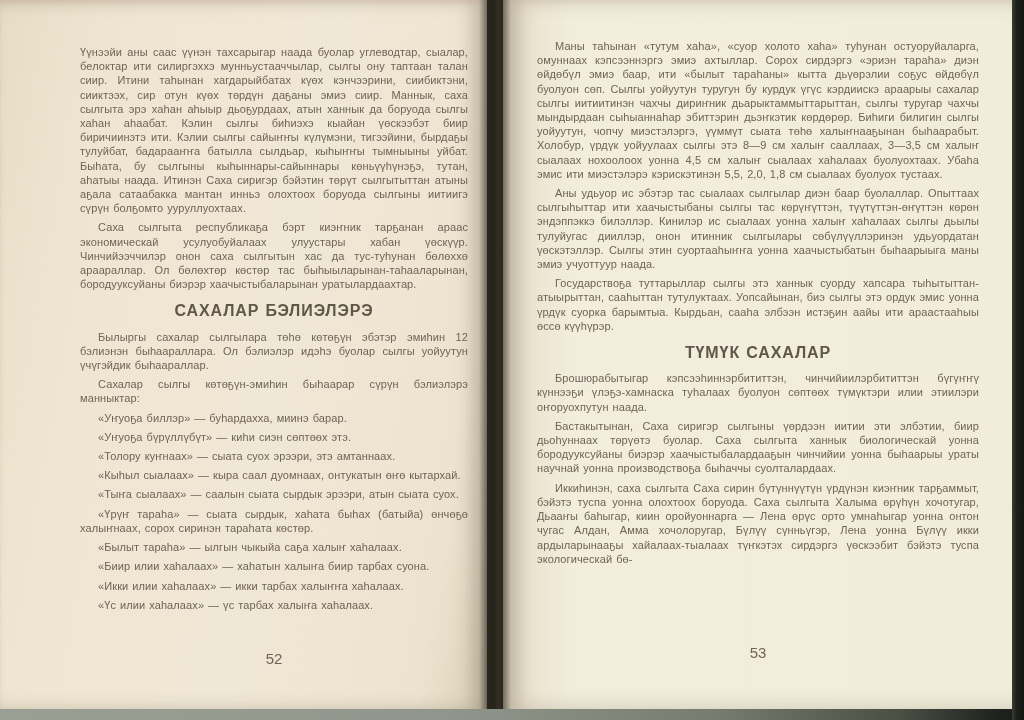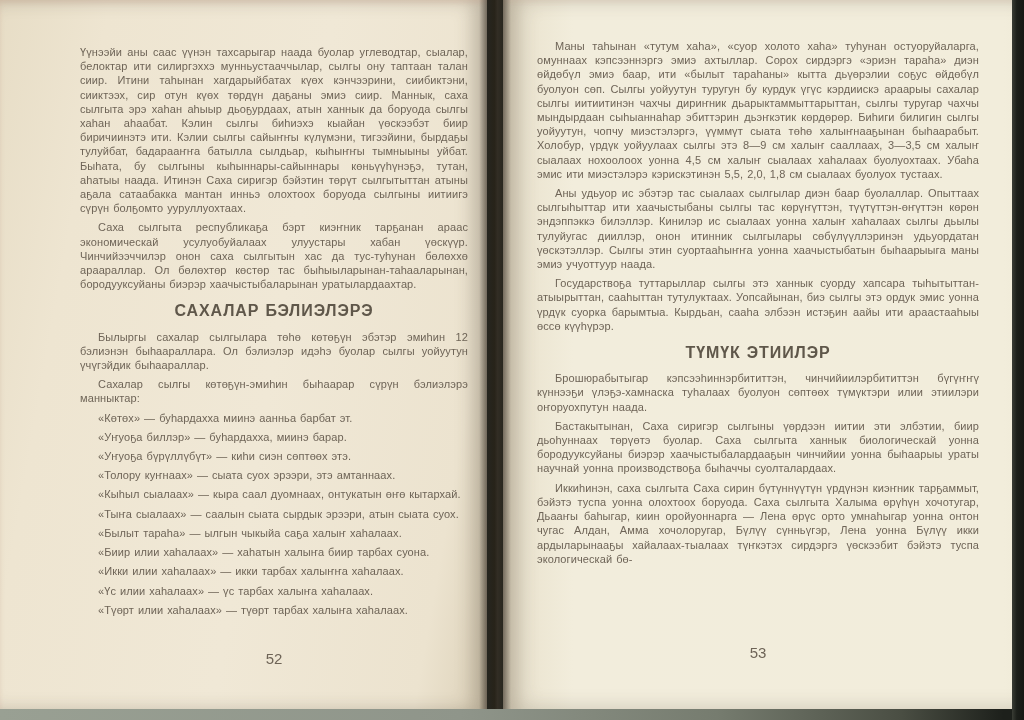--- a/index.html
+++ b/index.html
@@ -66,41 +66,40 @@
 
 <div class="spread">
 
   <div class="page page-left">
     <div class="content content-left">
       <p class="p noindent">Үүнээйи аны саас үүнэн тахсарыгар наада буолар углеводтар, сыалар, белоктар ити силиргэххэ мунньустааччылар, сылгы ону таптаан талан сиир. Итини таһынан хагдарыйбатах күөх кэнчээрини, сиибиктэни, сииктээх, сир отун күөх төрдүн даҕаны эмиэ сиир. Маннык, саха сылгыта эрэ хаһан аһыыр дьоҕурдаах, атын ханнык да боруода сылгы хаһан аһаабат. Кэлин сылгы биһиэхэ кыайан үөскээбэт биир биричиинэтэ ити. Кэлии сылгы сайыҥҥы күлүмэни, тигээйини, бырдаҕы тулуйбат, бадарааҥҥа батылла сылдьар, кыһыҥҥы тымныыны уйбат. Быһата, бу сылгыны кыһыннары-сайыннары көньүүһүнэҕэ, тутан, аһатыы наада. Итинэн Саха сиригэр бэйэтин төрүт сылгытыттан атыны аҕала сатаабакка мантан инньэ олохтоох боруода сылгыны иитиигэ сүрүн болҕомто ууруллуохтаах.</p>
       <p class="p">Саха сылгыта республикаҕа бэрт киэҥник тарҕанан араас экономическай усулуобуйалаах улуустары хабан үөскүүр. Чинчийээччилэр онон саха сылгытын хас да тус-туһунан бөлөххө араараллар. Ол бөлөхтөр көстөр тас быһыыларынан-таһааларынан, бородууксуйаны биэрэр хаачыстыбаларынан уратылардаахтар.</p>
       <h3 class="heading">САХАЛАР БЭЛИЭЛЭРЭ</h3>
       <p class="p">Былыргы сахалар сылгылара төһө көтөҕүн эбэтэр эмиһин 12 бэлиэнэн быһаараллара. Ол бэлиэлэр идэһэ буолар сылгы уойуутун үчүгэйдик быһаараллар.</p>
       <p class="p">Сахалар сылгы көтөҕүн-эмиһин быһаарар сүрүн бэлиэлэрэ манныктар:</p>
-      <p class="p">«Көтөх» — буһардахха миинэ аанньа барбат эт.</p>
       <p class="p">«Уҥуоҕа биллэр» — буһардахха, миинэ барар.</p>
       <p class="p">«Уҥуоҕа бүрүллүбүт» — киһи сиэн сөптөөх этэ.</p>
       <p class="p">«Толору куҥнаах» — сыата суох эрээри, этэ амтаннаах.</p>
       <p class="p">«Кыһыл сыалаах» — кыра саал дуомнаах, онтукатын өҥө кытархай.</p>
       <p class="p">«Тыҥа сыалаах» — саалын сыата сырдык эрээри, атын сыата суох.</p>
+      <p class="p">«Үрүҥ тараһа» — сыата сырдык, хаһата быһах (батыйа) өнчөҕө халыҥнаах, сорох сиринэн тараһата көстөр.</p>
       <p class="p">«Былыт тараһа» — ылгын чыкыйа саҕа халыҥ хаһалаах.</p>
       <p class="p">«Биир илии хаһалаах» — хаһатын халыҥа биир тарбах суона.</p>
       <p class="p">«Икки илии хаһалаах» — икки тарбах халыҥҥа хаһалаах.</p>
       <p class="p">«Үс илии хаһалаах» — үс тарбах халыҥа хаһалаах.</p>
-      <p class="p">«Түөрт илии хаһалаах» — түөрт тарбах халыҥа хаһалаах.</p>
     </div>
     <div class="pageno pageno-left">52</div>
   </div>
 
   <div class="page page-right">
     <div class="content content-right">
       <p class="p">Маны таһынан «тутум хаһа», «суор холото хаһа» туһунан остуоруйаларга, омуннаах кэпсээннэргэ эмиэ ахтыллар. Сорох сирдэргэ «эриэн тараһа» диэн өйдөбүл эмиэ баар, ити «былыт тараһаны» кытта дьүөрэлии соҕус өйдөбүл буолуон сөп. Сылгы уойуутун туругун бу курдук үгүс кэрдиискэ араарыы сахалар сылгы иитиитинэн чахчы дириҥник дьарыктаммыттарыттан, сылгы туругар чахчы мындырдаан сыһыаннаһар эбиттэрин дьэҥкэтик көрдөрөр. Биһиги билигин сылгы уойуутун, чопчу миэстэлэргэ, үүммүт сыата төһө халыҥнааҕынан быһаарабыт. Холобур, үрдүк уойуулаах сылгы этэ 8—9 см халыҥ сааллаах, 3—3,5 см халыҥ сыалаах нохоолоох уонна 4,5 см халыҥ сыалаах хаһалаах буолуохтаах. Убаһа эмис ити миэстэлэрэ кэрискэтинэн 5,5, 2,0, 1,8 см сыалаах буолуох тустаах.</p>
       <p class="p">Аны удьуор ис эбэтэр тас сыалаах сылгылар диэн баар буолаллар. Опыттаах сылгыһыттар ити хаачыстыбаны сылгы тас көрүҥүттэн, түүтүттэн-өҥүттэн көрөн эндэппэккэ билэллэр. Кинилэр ис сыалаах уонна халыҥ хаһалаах сылгы дьылы тулуйугас дииллэр, онон итинник сылгылары сөбүлүүллэринэн удьуордатан үөскэтэллэр. Сылгы этин суортааһыҥҥа уонна хаачыстыбатын быһаарыыга маны эмиэ учуоттуур наада.</p>
       <p class="p">Государствоҕа туттарыллар сылгы этэ ханнык суорду хапсара тыһытыттан-атыырыттан, сааһыттан тутулуктаах. Уопсайынан, биэ сылгы этэ ордук эмис уонна үрдүк суорка барымтыа. Кырдьан, сааһа элбээн истэҕин аайы ити араастааһыы өссө күүһүрэр.</p>
-      <h3 class="heading">ТҮМҮК ЭТИИЛЭР</h3>
+      <h3 class="heading">ТҮМҮК САХАЛАР</h3>
       <p class="p">Брошюрабытыгар кэпсээһиннэрбититтэн, чинчийиилэрбититтэн бүгүҥҥү күннээҕи үлэҕэ-хамнаска туһалаах буолуон сөптөөх түмүктэри илии этиилэри оҥоруохпутун наада.</p>
       <p class="p">Бастакытынан, Саха сиригэр сылгыны үөрдээн иитии эти элбэтии, биир дьоһуннаах төрүөтэ буолар. Саха сылгыта ханнык биологическай уонна бородууксуйаны биэрэр хаачыстыбалардааҕын чинчийии уонна быһаарыы ураты научнай уонна производствоҕа быһаччы суолталардаах.</p>
       <p class="p">Иккиһинэн, саха сылгыта Саха сирин бүтүннүүтүн үрдүнэн киэҥник тарҕаммыт, бэйэтэ туспа уонна олохтоох боруода. Саха сылгыта Халыма өрүһүн хочотугар, Дьааҥы баһыгар, киин оройуоннарга — Лена өрүс орто умнаһыгар уонна онтон чугас Алдан, Амма хочолоругар, Бүлүү сүнньүгэр, Лена уонна Бүлүү икки ардыларынааҕы хайалаах-тыалаах түҥкэтэх сирдэргэ үөскээбит бэйэтэ туспа экологическай бө-</p>
     </div>
     <div class="pageno pageno-right">53</div>
   </div>
 
   <div class="spine"></div>
   <div class="bottom-shadow"></div>
   <div class="right-edge"></div>

